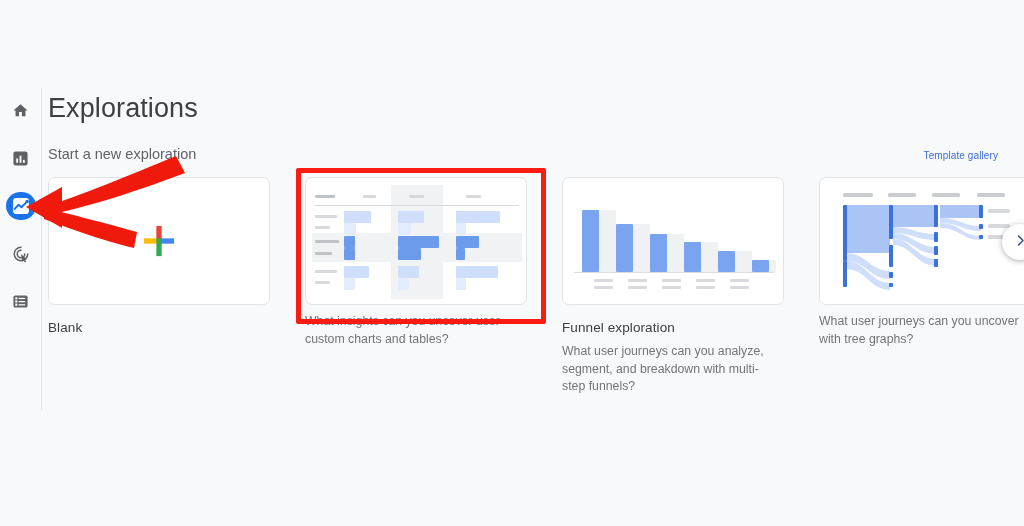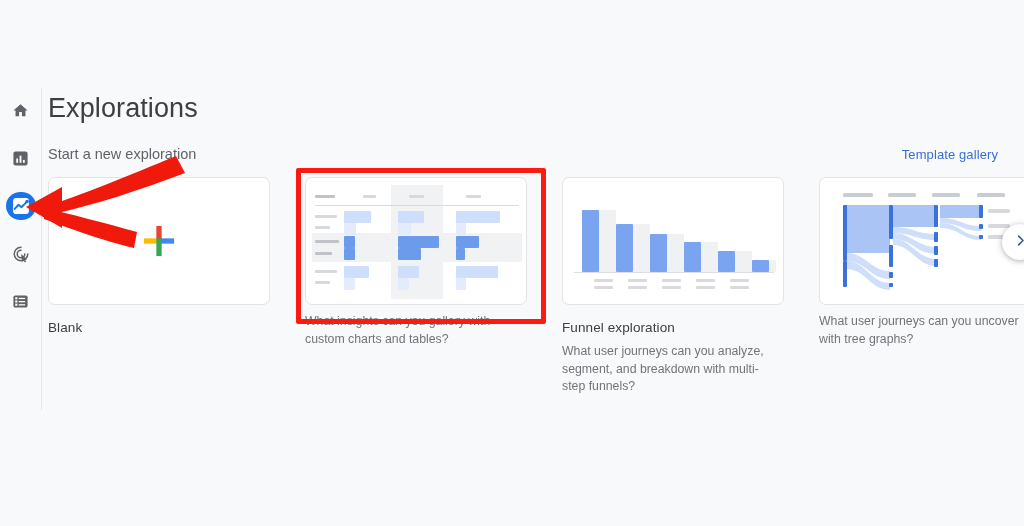--- a/index.html
+++ b/index.html
@@ -36,21 +36,21 @@
     font-size: 27px; font-weight: 400; color: #3c4043; letter-spacing: .1px;
     line-height: 34px;
   }
 
   #subhead-row {
     display: flex; align-items: baseline; justify-content: space-between;
     margin-top: 21px; padding-right: 26px;
   }
   #subtitle { font-size: 14.5px; color: #5f6368; font-weight: 400; }
   #template-gallery {
-    font-size: 13px; color: #3b6fd4; font-weight: 500; cursor: pointer;
+    font-size: 10px; color: #3b6fd4; font-weight: 500; cursor: pointer;
     letter-spacing: .1px;
   }
 
   
   #cards {
     position: relative; margin-top: 15px;
     display: flex; gap: 35px;
   }
   .card { position: relative; width: 222px; }
   .thumb {
@@ -236,21 +236,21 @@
             <div class="ff-bar" style="left:150px;top:70px;width:9px;height:12px;background:#6d9bec;"></div>
 
             <div class="ff-bar" style="left:38px;top:88px;width:25px;height:12px;background:#cfdefa;"></div>
             <div class="ff-bar" style="left:38px;top:100px;width:11px;height:12px;background:#e2ecfd;"></div>
             <div class="ff-bar" style="left:92px;top:88px;width:21px;height:12px;background:#cfdefa;"></div>
             <div class="ff-bar" style="left:92px;top:100px;width:11px;height:12px;background:#e2ecfd;"></div>
             <div class="ff-bar" style="left:150px;top:88px;width:42px;height:12px;background:#cfdefa;"></div>
             <div class="ff-bar" style="left:150px;top:100px;width:10px;height:12px;background:#e2ecfd;"></div>
           </div>
         </div>
-        <div class="card-desc">What insights can you gallery with custom charts and tables?</div>
+        <div class="card-desc">What insights can you uncover user custom charts and tables?</div>
       </div>
 
       <div class="card">
         <div class="thumb">
           <div class="fn">
 
             <div class="fn-step" style="left:19px;width:34px;height:62px;"></div>
             <div class="fn-step" style="left:53px;width:34px;height:48px;"></div>
             <div class="fn-step" style="left:87px;width:34px;height:38px;"></div>
             <div class="fn-step" style="left:121px;width:34px;height:30px;"></div>

